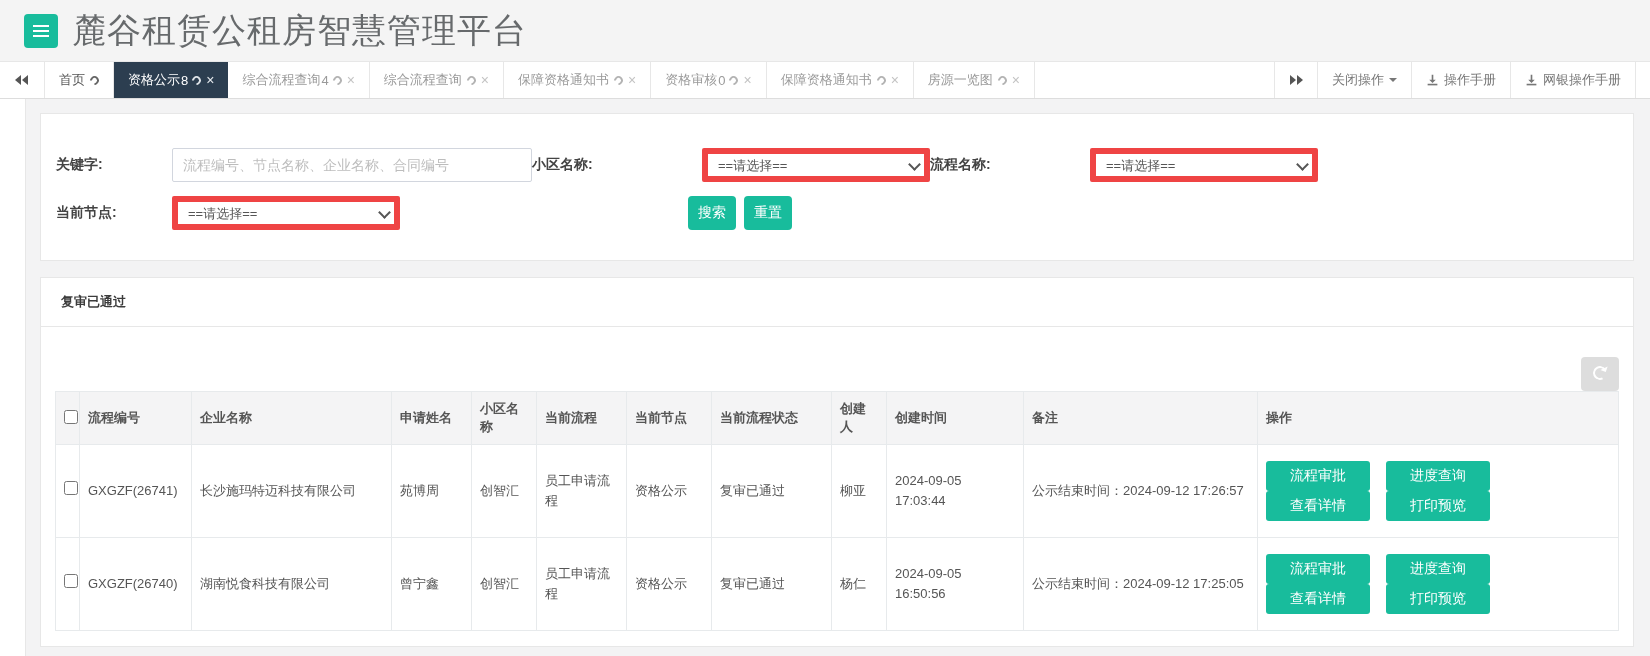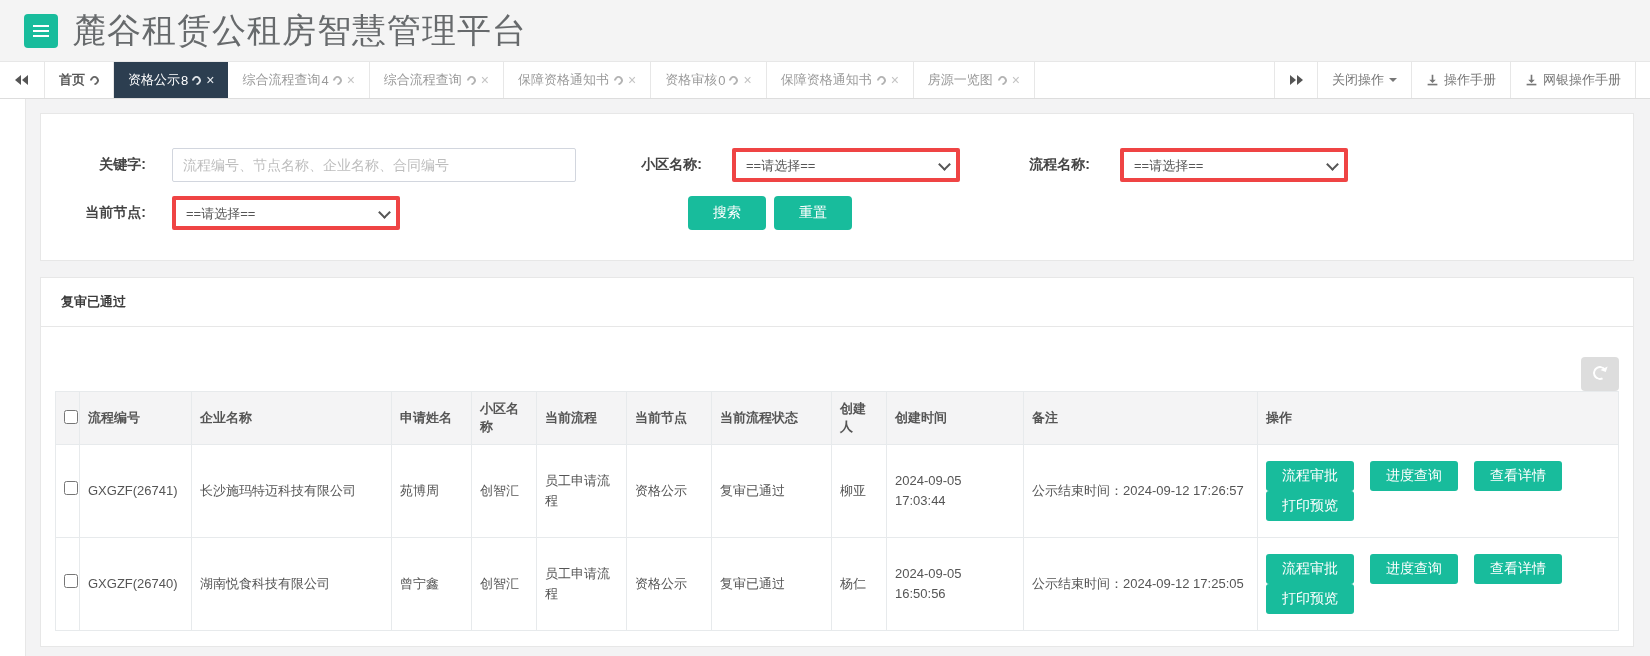--- a/index.html
+++ b/index.html
@@ -16,21 +16,21 @@
 
   
   .tabbar { height:37px; background:#fff; border-bottom:1px solid #ddd; display:flex; align-items:stretch; }
   .tab-scroll-btn { width:45px; display:flex; align-items:center; justify-content:center;
     border-right:1px solid #e7e7e7; cursor:pointer; background:#fff; }
   .tri { width:0; height:0; border-style:solid; display:inline-block; }
   .tri-l { border-width:5px 6px 5px 0; border-color:transparent #555 transparent transparent; margin-right:1px; }
   .tri-r { border-width:5px 0 5px 6px; border-color:transparent transparent transparent #555; margin-left:1px; }
   .tab { display:flex; align-items:center; padding:0 14px; border-right:1px solid #e7e7e7;
     font-size:13px; color:#9a9a9a; cursor:pointer; white-space:nowrap; background:#fff; }
-  .tab.home { color:#575757;font-weight:bold; }
+  .tab.home { color:#575757; }
   .tab.active { background:#2c3e50; color:#fff; border-right:none; }
   .tab .cnt { margin-left:1px; }
   .icon-refresh { width:9px; height:9px; border:2px solid #b3b3b3; border-radius:50%;
     border-left-color:transparent; transform:rotate(-45deg); display:inline-block; margin-left:4px; }
   .tab.home .icon-refresh { border-color:#666; border-left-color:transparent; }
   .tab.active .icon-refresh { border-color:#dfe4e8; border-left-color:transparent; }
   .tab-close { margin-left:5px; font-size:14px; line-height:1; color:#c3c3c3; }
   .tab.active .tab-close { color:#e8ecef; }
   .tabbar-spacer { flex:1; }
   .tab-tool { display:flex; align-items:center; padding:0 14px; border-left:1px solid #e7e7e7;
@@ -46,35 +46,35 @@
   .content { flex:1; padding:14px 16px 0 14px; overflow:hidden; }
 
   .panel { background:#fff; border:1px solid #e7e7e7; margin-bottom:16px; }
   .panel-heading { padding:15px 20px; font-size:13px; font-weight:bold; color:#3c3c3c;
     border-bottom:1px solid #e7e7e7; }
 
   
   .panel-body.search { padding:34px 15px 30px 15px; }
   .form-row { display:flex; align-items:center; }
   .form-row + .form-row { margin-top:14px; }
-  .f-label { font-size:14px; font-weight:bold; color:#444; text-align:right; flex:none; }
+  .f-label { font-size:14px; font-weight:bold; color:#444; flex:none; }
   .lbl-1 { width:90px; margin-right:26px; }
-  .lbl-2 { width:126px; margin-right:30px; }
+  .lbl-2 { width:126px; margin-right:44px; }
   .lbl-3 { width:130px; margin-right:30px; }
-  .txt-input { width:404px; height:34px; border:1px solid #d2d6de; border-radius:2px;
+  .txt-input { width:360px; height:34px; border:1px solid #d2d6de; border-radius:2px;
     padding:0 10px; font-size:14px; color:#555; flex:none; }
   .txt-input::placeholder { color:#bdbdbd; }
   .select-wrap { position:relative; width:228px; flex:none; }
-  .select-wrap select { width:100%; height:34px; border:4px solid #ef4444; border-radius:2px;
+  .select-wrap select { width:100%; height:34px; border:6px solid #ef4444; border-radius:2px;
     background:#fff; font-size:13px; color:#555; padding:0 24px 0 10px;
     -webkit-appearance:none; appearance:none; }
   .select-wrap::after { content:""; position:absolute; right:11px; top:12px; width:7px; height:7px;
     border-right:2px solid #555; border-bottom:2px solid #555; transform:rotate(45deg); pointer-events:none; }
   .btn-green { background:#18bc9c; color:#fff; border:none; border-radius:4px; height:34px;
-    padding:0 25px; font-size:14px; cursor:pointer; }
+    padding:0 10px; font-size:14px; cursor:pointer; }
   .btn-spacer { width:288px; flex:none; }
   .btn-green + .btn-green { margin-left:8px; }
 
   
   .panel-body.todo { padding:12px 14px 15px 14px; }
   .todo-toolbar { height:52px; position:relative; }
   .refresh-btn { position:absolute; right:0; top:18px; width:38px; height:34px; background:#ddd;
     border:none; border-radius:4px; cursor:pointer; }
   .refresh-glyph { display:inline-block; width:14px; height:14px; border:2px solid #fff;
     border-radius:50%; border-right-color:transparent; transform:rotate(20deg); position:relative; }
@@ -82,21 +82,21 @@
     border:4px solid transparent; border-left-color:#fff; transform:rotate(45deg); }
 
   table.grid { width:100%; border-collapse:collapse; table-layout:fixed; }
   table.grid th, table.grid td { border:1px solid #e7eaec; font-size:13px; color:#555;
     text-align:left; vertical-align:middle; }
   table.grid th { background:#f4f4f5; font-weight:bold; padding:8px 8px; }
   table.grid td { padding:16px 8px; background:#fff; line-height:20px; }
   td.c-check, th.c-check { text-align:center; padding-left:2px; padding-right:2px; }
   .row-check { width:14px; height:14px; }
   .btn-act { background:#18bc9c; color:#fff; border:none; border-radius:3px; height:30px;
-    padding:0 16px; font-size:14px; cursor:pointer; margin-right:16px; white-space:nowrap;text-align:center; }
+    padding:0 24px; font-size:14px; cursor:pointer; margin-right:16px; white-space:nowrap;text-align:center; }
 </style>
 </head>
 <body>
 
 <div class="app-header">
   <button class="menu-btn">
     <i></i>
       <i></i>
       <i></i>
   </button>

